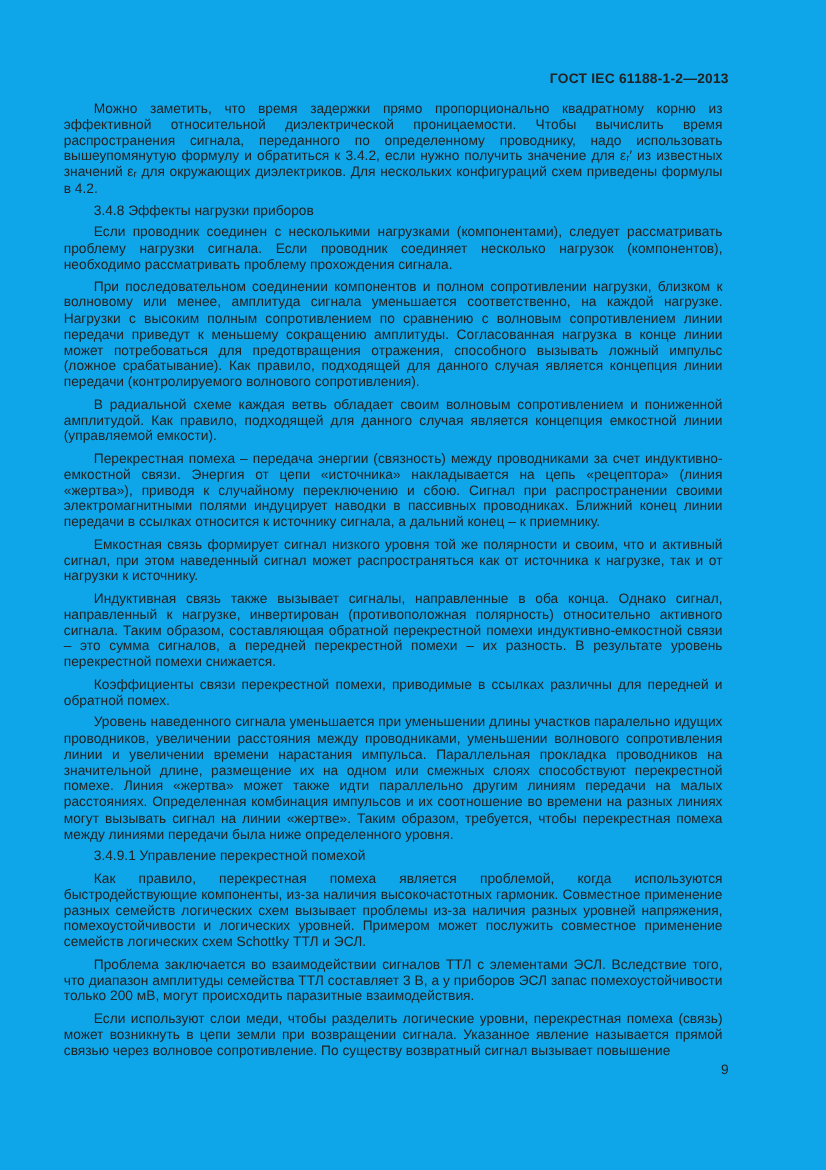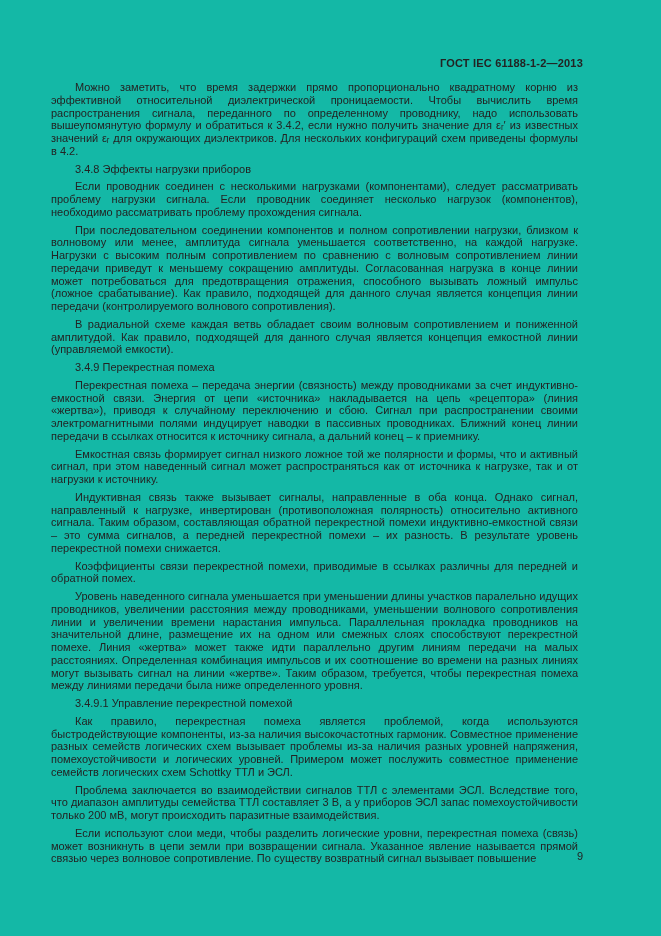--- a/index.html
+++ b/index.html
@@ -4,21 +4,21 @@
 <style>
   html, body {
     margin: 0;
     padding: 0;
     background: #ffffff;
   }
   .page {
     position: relative;
     width: 661px;
     height: 936px;
-    background: #14b8a6;
+    background: #0ea5e9;
     font-family: "Liberation Sans", "DejaVu Sans", sans-serif;
     color: #232323;
     overflow: hidden;
   }
   .content {
     position: absolute;
     left: 46px;
     top: 57px;
     width: 537px;
   }
@@ -58,23 +58,22 @@
 
 <div class="page">
   <div class="content">
     <div class="doc-header">ГОСТ IEC 61188-1-2—2013</div>
 
     <p class="para">Можно заметить, что время задержки прямо пропорционально квадратному корню из эффективной относительной диэлектрической проницаемости. Чтобы вычислить время распространения сигнала, переданного по определенному проводнику, надо использовать вышеупомянутую формулу и обратиться к 3.4.2, если нужно получить значение для εᵣ′ из известных значений εᵣ для окружающих диэлектриков. Для нескольких конфигураций схем приведены формулы в 4.2.</p>
     <p class="heading">3.4.8 Эффекты нагрузки приборов</p>
     <p class="para">Если проводник соединен с несколькими нагрузками (компонентами), следует рассматривать проблему нагрузки сигнала. Если проводник соединяет несколько нагрузок (компонентов), необходимо рассматривать проблему прохождения сигнала.</p>
     <p class="para">При последовательном соединении компонентов и полном сопротивлении нагрузки, близком к волновому или менее, амплитуда сигнала уменьшается соответственно, на каждой нагрузке. Нагрузки с высоким полным сопротивлением по сравнению с волновым сопротивлением линии передачи приведут к меньшему сокращению амплитуды. Согласованная нагрузка в конце линии может потребоваться для предотвращения отражения, способного вызывать ложный импульс (ложное срабатывание). Как правило, подходящей для данного случая является концепция линии передачи (контролируемого волнового сопротивления).</p>
     <p class="para">В радиальной схеме каждая ветвь обладает своим волновым сопротивлением и пониженной амплитудой. Как правило, подходящей для данного случая является концепция емкостной линии (управляемой емкости).</p>
-    <p class="heading">3.4.9 Перекрестная помеха</p>
     <p class="para">Перекрестная помеха – передача энергии (связность) между проводниками за счет индуктивно-емкостной связи. Энергия от цепи «источника» накладывается на цепь «рецептора» (линия «жертва»), приводя к случайному переключению и сбою. Сигнал при распространении своими электромагнитными полями индуцирует наводки в пассивных проводниках. Ближний конец линии передачи в ссылках относится к источнику сигнала, а дальний конец – к приемнику.</p>
-    <p class="para">Емкостная связь формирует сигнал низкого ложное той же полярности и формы, что и активный сигнал, при этом наведенный сигнал может распространяться как от источника к нагрузке, так и от нагрузки к источнику.</p>
+    <p class="para">Емкостная связь формирует сигнал низкого уровня той же полярности и своим, что и активный сигнал, при этом наведенный сигнал может распространяться как от источника к нагрузке, так и от нагрузки к источнику.</p>
     <p class="para">Индуктивная связь также вызывает сигналы, направленные в оба конца. Однако сигнал, направленный к нагрузке, инвертирован (противоположная полярность) относительно активного сигнала. Таким образом, составляющая обратной перекрестной помехи индуктивно-емкостной связи – это сумма сигналов, а передней перекрестной помехи – их разность. В результате уровень перекрестной помехи снижается.</p>
     <p class="para">Коэффициенты связи перекрестной помехи, приводимые в ссылках различны для передней и обратной помех.</p>
     <p class="para">Уровень наведенного сигнала уменьшается при уменьшении длины участков паралельно идущих проводников, увеличении расстояния между проводниками, уменьшении волнового сопротивления линии и увеличении времени нарастания импульса. Параллельная прокладка проводников на значительной длине, размещение их на одном или смежных слоях способствуют перекрестной помехе. Линия «жертва» может также идти параллельно другим линиям передачи на малых расстояниях. Определенная комбинация импульсов и их соотношение во времени на разных линиях могут вызывать сигнал на линии «жертве». Таким образом, требуется, чтобы перекрестная помеха между линиями передачи была ниже определенного уровня.</p>
     <p class="heading">3.4.9.1 Управление перекрестной помехой</p>
     <p class="para">Как правило, перекрестная помеха является проблемой, когда используются быстродействующие компоненты, из-за наличия высокочастотных гармоник. Совместное применение разных семейств логических схем вызывает проблемы из-за наличия разных уровней напряжения, помехоустойчивости и логических уровней. Примером может послужить совместное применение семейств логических схем Schottky ТТЛ и ЭСЛ.</p>
     <p class="para">Проблема заключается во взаимодействии сигналов ТТЛ с элементами ЭСЛ. Вследствие того, что диапазон амплитуды семейства ТТЛ составляет 3 В, а у приборов ЭСЛ запас помехоустойчивости только 200 мВ, могут происходить паразитные взаимодействия.</p>
     <p class="para">Если используют слои меди, чтобы разделить логические уровни, перекрестная помеха (связь) может возникнуть в цепи земли при возвращении сигнала. Указанное явление называется прямой связью через волновое сопротивление. По существу возвратный сигнал вызывает повышение</p>
   </div>
 
   <div class="page-number">9</div>

